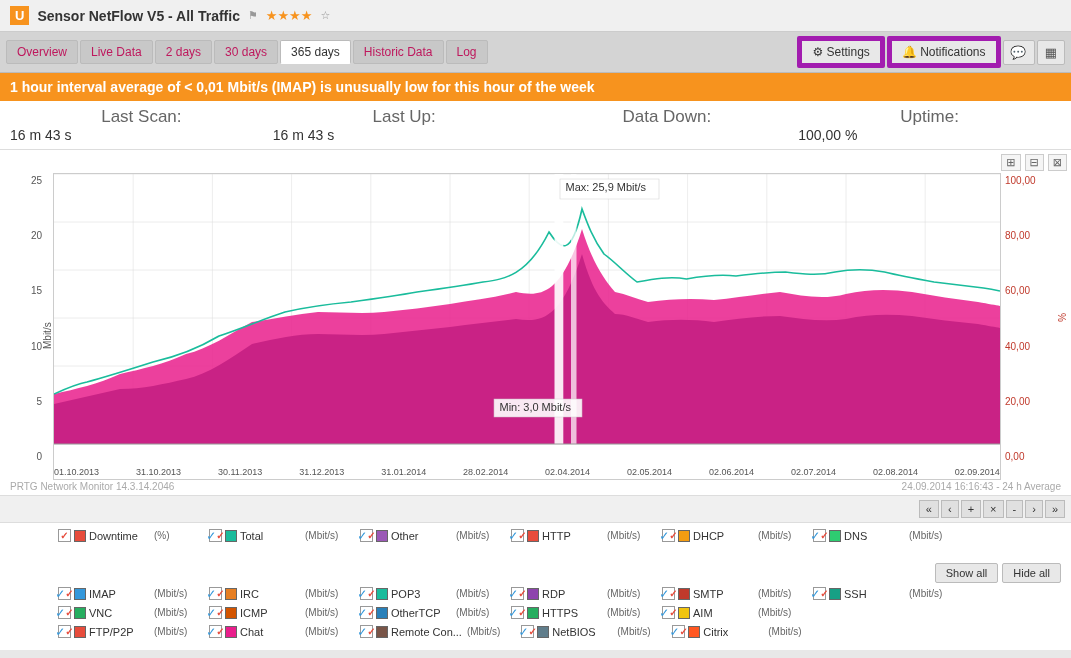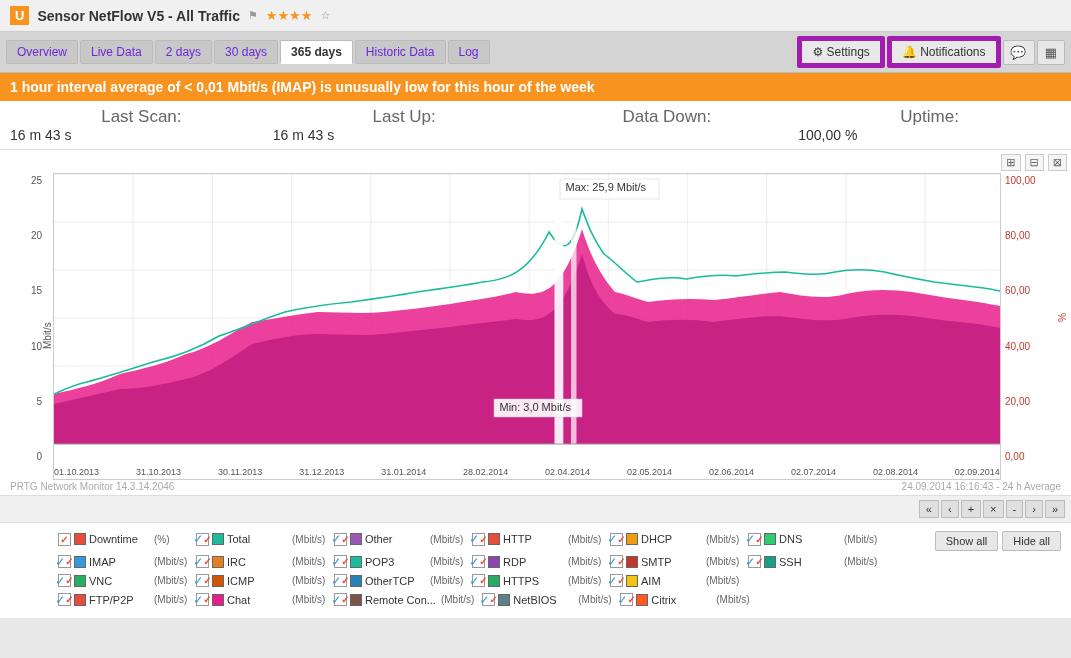--- a/index.html
+++ b/index.html
@@ -7,22 +7,22 @@
 
     
     .header { background: #f0f0f0; padding: 6px 10px; display: flex; align-items: center; gap: 8px; border-bottom: 1px solid #ccc; }
     .header-logo { background: #f7931e; color: white; font-weight: bold; padding: 2px 5px; font-size: 13px; }
     .header-title { font-size: 14px; font-weight: bold; color: #333; }
     .header-icon { color: #999; font-size: 11px; }
     .header-stars { color: #f7931e; font-size: 13px; }
 
     
     .tabs { background: #d4d4d4; display: flex; align-items: center; padding: 4px 6px; gap: 2px; border-bottom: 1px solid #bbb; }
-    .tab { padding: 4px 10px; background: #c8c8c8; border: 1px solid #bbb; cursor: pointer; font-size: 12px; color: #6d28d9; border-radius: 2px; }
-    .tab.active { background: #fff; border-bottom: 1px solid #fff; color: #333; font-weight: bold; }
+    .tab { padding: 4px 10px; background: #c8c8c8; border: 1px solid #bbb; cursor: pointer; font-size: 12px; color: #be185d; border-radius: 2px; }
+    .tab.active { background: #fff; border-bottom: 1px solid #fff; color: #333; font-weight: normal; }
     .tab-sep { flex: 1; }
     .tab-btn { padding: 4px 10px; background: #e8e8e8; border: 5px solid #a21caf; cursor: pointer; font-size: 12px; color: #333; border-radius: 2px; display: flex; align-items: center; gap: 4px; }
     .tab-icon-btn { padding: 4px 7px; background: #e8e8e8; border: 1px solid #bbb; cursor: pointer; font-size: 13px; color: #555; border-radius: 2px; }
 
     
     .alert-banner { background: #f7931e; padding: 6px 10px; }
     .alert-label { font-size: 11px; color: #cc6600; margin-bottom: 2px; }
     .alert-message { font-size: 14px; font-weight: bold; color: white; }
 
     
@@ -38,21 +38,21 @@
     .chart-inner { display: flex; position: relative; }
     .chart-main { flex: 1; position: relative; border: 1px solid #ccc; background: #fff; }
     .chart-svg { width: 100%; height: 290px; display: block; }
 
     
     .nav-controls { display: flex; justify-content: flex-end; padding: 4px 6px; background: #f0f0f0; border-bottom: 1px solid #ddd; gap: 2px; }
     .nav-btn { padding: 2px 6px; background: #e0e0e0; border: 1px solid #bbb; cursor: pointer; font-size: 11px; color: #333; }
 
     
     .legend-area { background: #fff; padding: 6px 10px; }
-    .legend-row { display: flex; align-items: center; margin-bottom: 4px; flex-wrap: wrap; gap: 4px; padding-left: 48px; }
+    .legend-row { display: flex; align-items: flex-end; margin-bottom: 4px; flex-wrap: wrap; gap: 17px; padding-left: 48px; }
     .legend-item { display: flex; align-items: center; gap: 3px; min-width: 130px; margin-right: 4px; margin-bottom: 2px; }
     .legend-checkbox { width: 13px; height: 13px; border: 1px solid #999; display: flex; align-items: center; justify-content: center; cursor: pointer; flex-shrink: 0; }
     .legend-checkbox.checked { background: white; }
     .legend-checkbox.checked::after { content: '✓'; font-size: 10px; color: #e74c3c; font-weight: bold; }
     .legend-color-dot { width: 12px; height: 12px; border: 1px solid #666; flex-shrink: 0; }
     .legend-name { font-size: 11px; color: #333; min-width: 60px; }
     .legend-unit { font-size: 10px; color: #666; margin-left: 2px; }
     .legend-actions { margin-left: auto; display: flex; gap: 4px; align-items: flex-start; padding-top: 2px; }
     .legend-btn { padding: 3px 10px; background: #e8e8e8; border: 1px solid #bbb; cursor: pointer; font-size: 11px; color: #333; border-radius: 2px; }
   </style>

